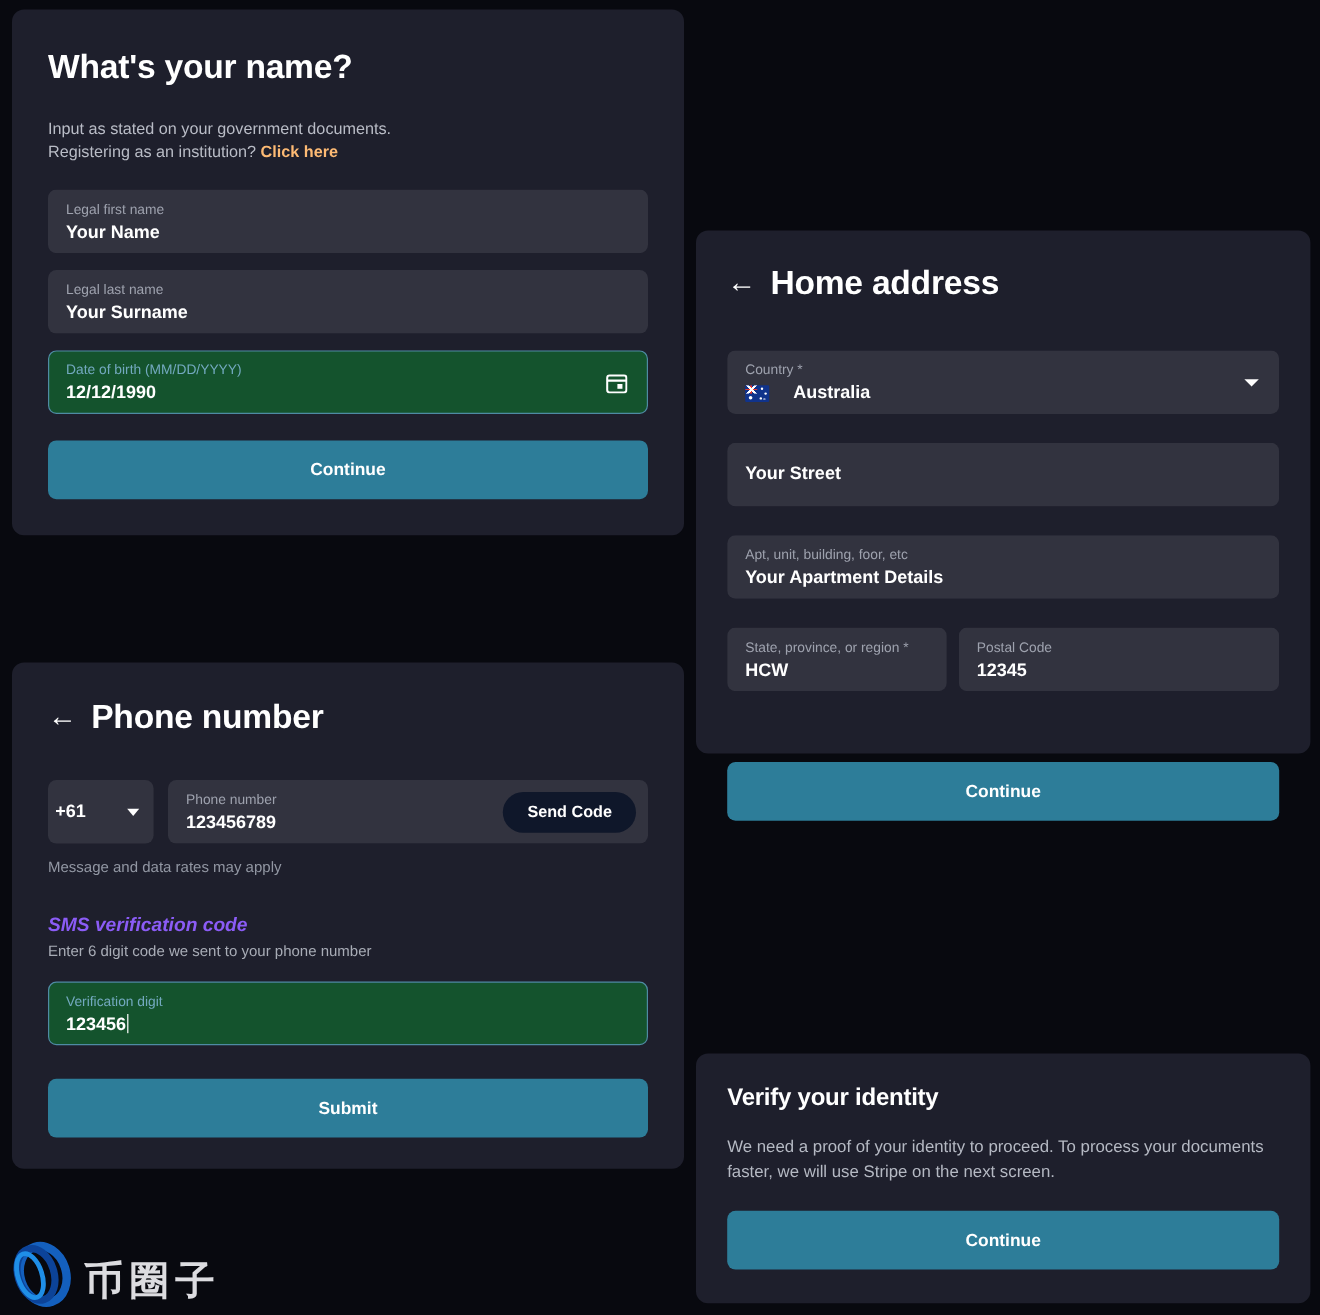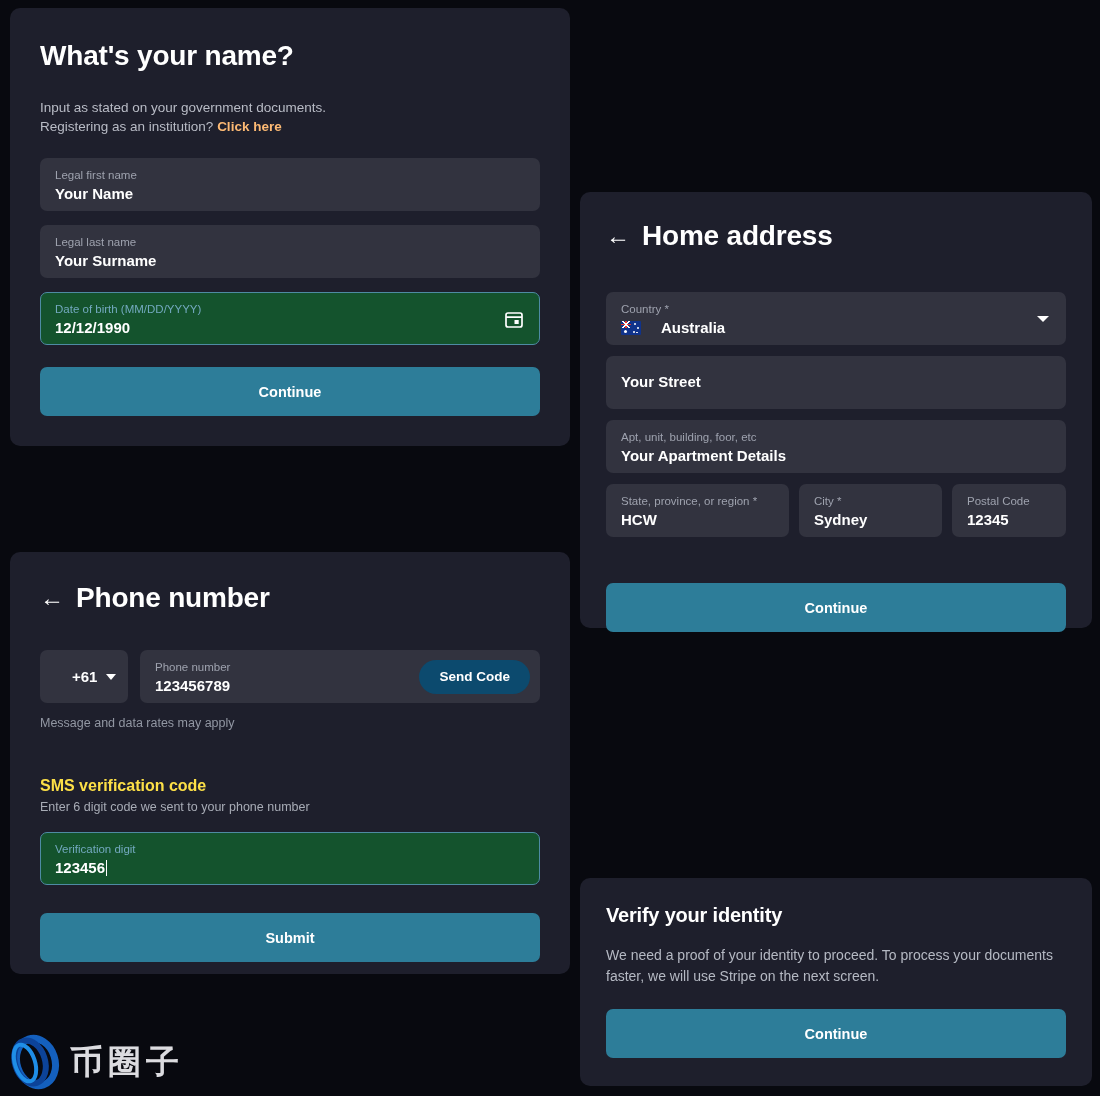--- a/index.html
+++ b/index.html
@@ -121,21 +121,21 @@
     width: 100%;
     cursor: pointer;
     font-family: "Liberation Sans", sans-serif;
   }
 
   .btn-pill {
     position: absolute;
     right: 9px;
     top: 50%;
     transform: translateY(-50%);
-    background: #0c4a6e;
+    background: #0f172a;
     color: #ffffff;
     font-size: 13.5px;
     font-weight: bold;
     border: none;
     border-radius: 18px;
     height: 34px;
     padding: 0 20px;
     cursor: pointer;
     font-family: "Liberation Sans", sans-serif;
   }
@@ -167,21 +167,21 @@
   }
   .cc-select {
     position: relative;
     width: 88px;
     flex: 0 0 88px;
     height: 53px;
     background: #32333f;
     border-radius: 7px;
     display: flex;
     align-items: center;
-    padding: 0 32px;
+    padding: 0 6px;
     cursor: pointer;
   }
   .cc-value {
     color: #ffffff;
     font-size: 15px;
     font-weight: bold;
   }
   .chev {
     position: absolute;
     right: 12px;
@@ -192,37 +192,38 @@
     border-right: 5.5px solid transparent;
     border-top: 6px solid #ffffff;
   }
   .phone-field { position: relative; flex: 1 1 auto; }
   .hint {
     color: #9297a3;
     font-size: 12.5px;
     margin-top: 13px;
   }
   .section-title {
-    color: #fde047;
+    color: #8b5cf6;
     font-size: 16px;
     font-weight: bold;
-    margin-top: 47px;
+    margin-top: 33px;
+    font-style: italic;
   }
   .section-sub {
     color: #a8acb6;
     font-size: 12.5px;
     margin-top: 5px;
   }
   #card-phone .code-field { margin-top: 18px; }
   #card-phone .btn-primary { margin-top: 28px; }
 
   
   #card-address .inner { padding: 28px 26px 0 26px; }
   #card-address .title-row { margin-bottom: 40px; }
-  #card-address .field { margin-bottom: 11px; }
+  #card-address .field { margin-bottom: 24px; }
   .country-field { position: relative; }
   .country-line { display: flex; align-items: center; gap: 20px; }
   .flag {
     display: inline-block;
     width: 20px;
     height: 14px;
     border-radius: 1px;
     position: relative;
     background: #10338b;
     overflow: hidden;
@@ -269,21 +270,21 @@
     line-height: 21px;
     margin-bottom: 22px;
   }
 
   
   #watermark {
     position: absolute;
     left: 6px;
     bottom: 6px;
     display: flex;
-    align-items: center;
+    align-items: flex-end;
     gap: 8px;
     opacity: 0.95;
     margin-top: 41px;
   }
   .wm-mark {
     width: 56px; height: 56px;
     position: relative;
   }
   .wm-text {
     color: #e8e8ec;
@@ -398,24 +399,20 @@
       <div class="field">
         <span class="field-label">Apt, unit, building, foor, etc</span>
         <span class="field-value">Your Apartment Details</span>
       </div>
 
       <div class="triple-row">
         <div class="field f-state">
           <span class="field-label">State, province, or region *</span>
           <span class="field-value">HCW</span>
         </div>
-        <div class="field f-city">
-          <span class="field-label">City *</span>
-          <span class="field-value">Sydney</span>
-        </div>
         <div class="field f-postal">
           <span class="field-label">Postal Code</span>
           <span class="field-value">12345</span>
         </div>
       </div>
 
       <button class="btn-primary">Continue</button>
     </div>
   </div>
 

